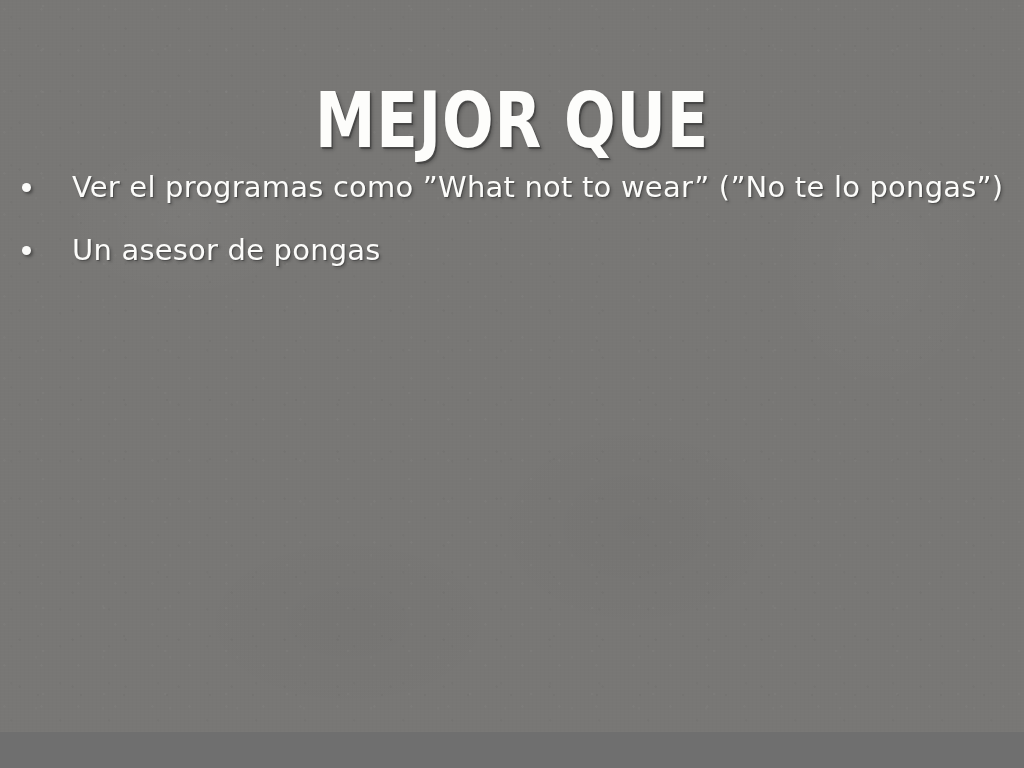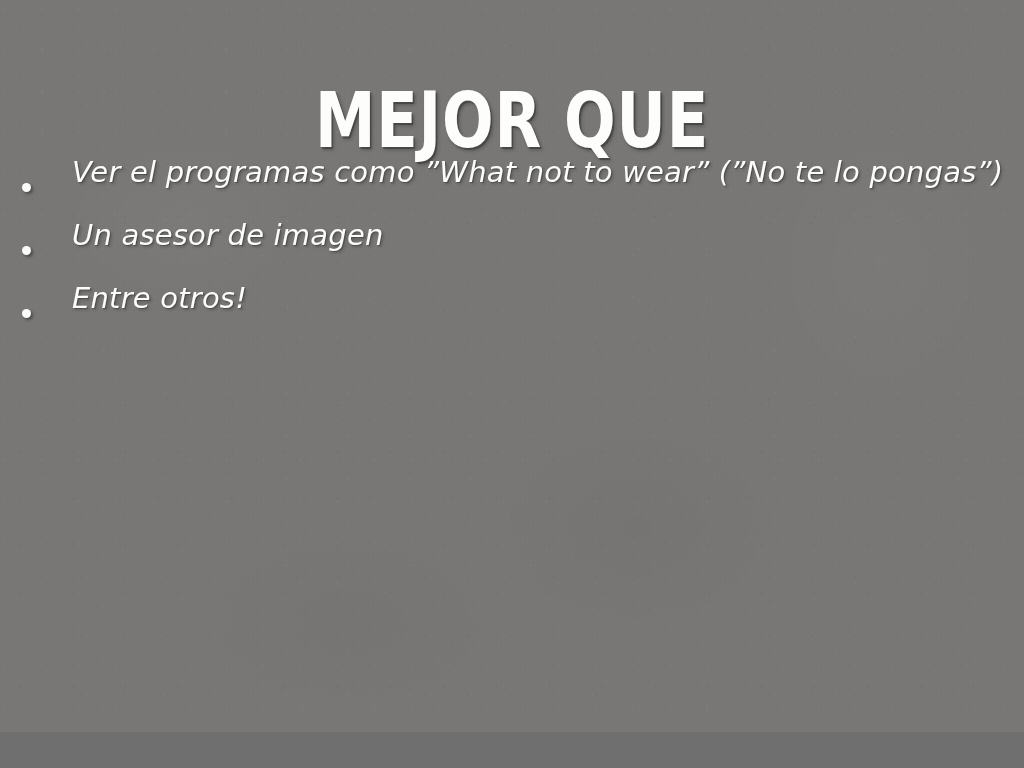--- a/index.html
+++ b/index.html
@@ -90,22 +90,21 @@
     width: 1024px;
     margin: 0;
     padding: 0;
     list-style: none;
   }
 
   #slide .bullet-row {
     position: relative;
     height: 63px;
     display: flex;
-    align-items: flex-start;
-    font-style: italic;
+    align-items: center;
   }
 
   #slide .bullet-dot {
     position: absolute;
     left: 22px;
     top: 50%;
     width: 9px;
     height: 9px;
     margin-top: -4px;
     border-radius: 50%;
@@ -143,23 +142,19 @@
   <ul class="bullets">
 
     <li class="bullet-row">
       <span class="bullet-dot"></span>
       <span class="bullet-text">Ver el programas como  ”What not to wear” (”No te lo pongas”)</span>
     </li>
 
 
     <li class="bullet-row">
       <span class="bullet-dot"></span>
-      <span class="bullet-text">Un asesor de imagen</span>
+      <span class="bullet-text">Un asesor de pongas</span>
     </li>
 
-    <li class="bullet-row">
-      <span class="bullet-dot"></span>
-      <span class="bullet-text">Entre otros!</span>
-    </li>
 
   </ul>
 
 </div>
 
 </body></html>

